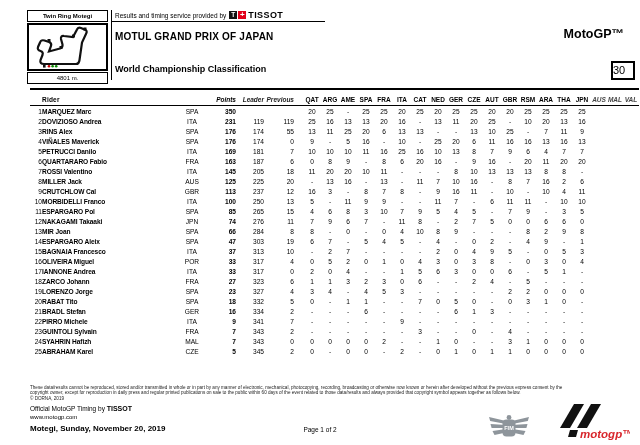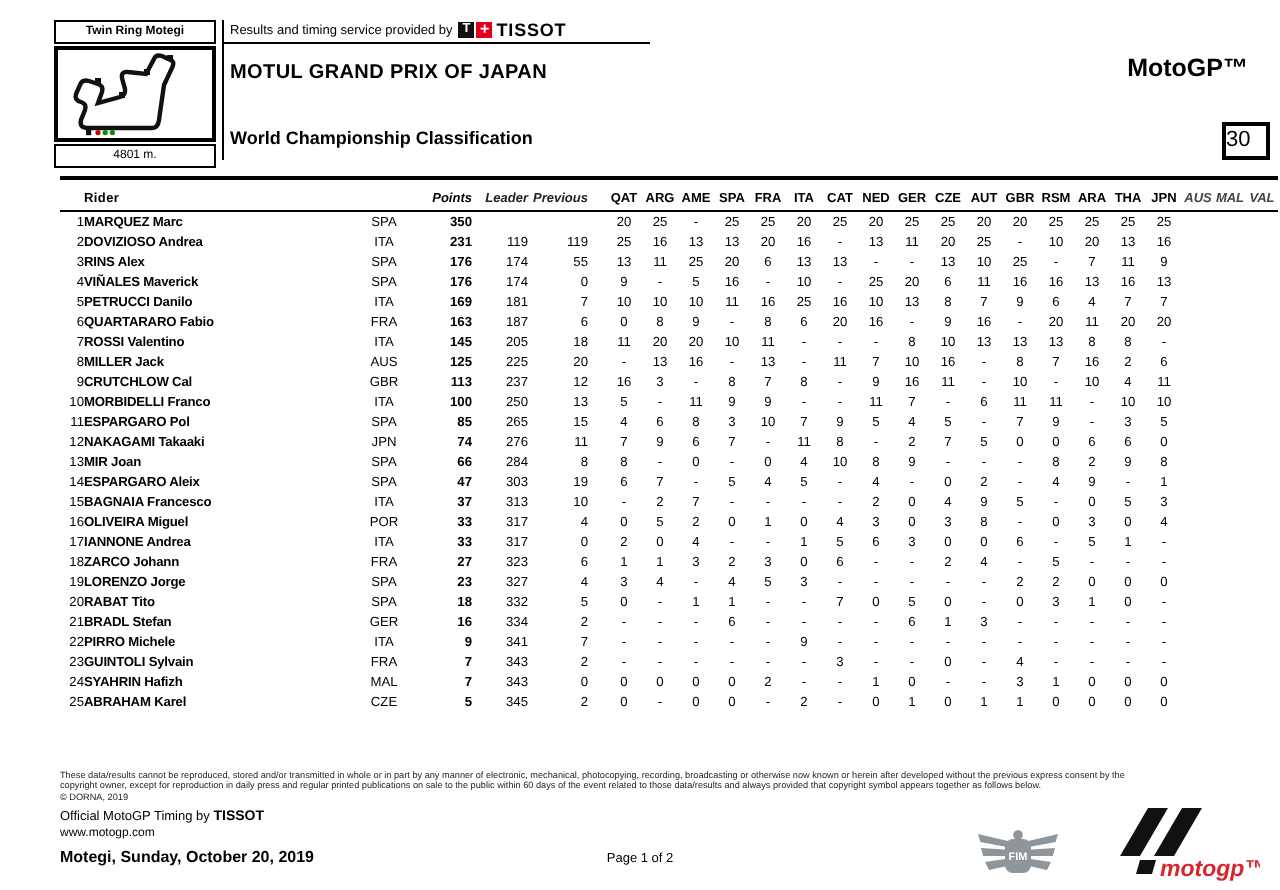--- a/index.html
+++ b/index.html
@@ -830,21 +830,21 @@
     <div>These data/results cannot be reproduced, stored and/or transmitted in whole or in part by any manner of electronic, mechanical, photocopying, recording, broadcasting or otherwise now known or herein after developed without the previous express consent by the</div>
     <div>copyright owner, except for reproduction in daily press and regular printed publications on sale to the public within 60 days of the event related to those data/results and always provided that copyright symbol appears together as follows below.</div>
     <div>© DORNA, 2019</div>
   </div>
 
   <div class="timing-line">
     <span>Official MotoGP Timing by</span>
     <span class="word">TISSOT</span>
   </div>
   <div class="site-line">www.motogp.com</div>
-  <div class="date-line">Motegi, Sunday, October 20, 2019</div>
+  <div class="date-line">Motegi, Sunday, November 20, 2019</div>
   <div class="page-num">Page 1 of 2</div>
 
   <div class="fim-logo">
     <svg width="44" height="30" viewBox="0 0 44 30">
       <g fill="#8e959b">
         <path d="M19 9 L2 5 L3.2 9 L19 12 Z"></path>
         <path d="M19 13 L3.5 12 L4.6 16 L19 16 Z"></path>
         <path d="M19 17 L5.5 19 L7.5 23 L19 20.5 Z"></path>
         <path d="M25 9 L42 5 L40.8 9 L25 12 Z"></path>
         <path d="M25 13 L40.5 12 L39.4 16 L25 16 Z"></path>

